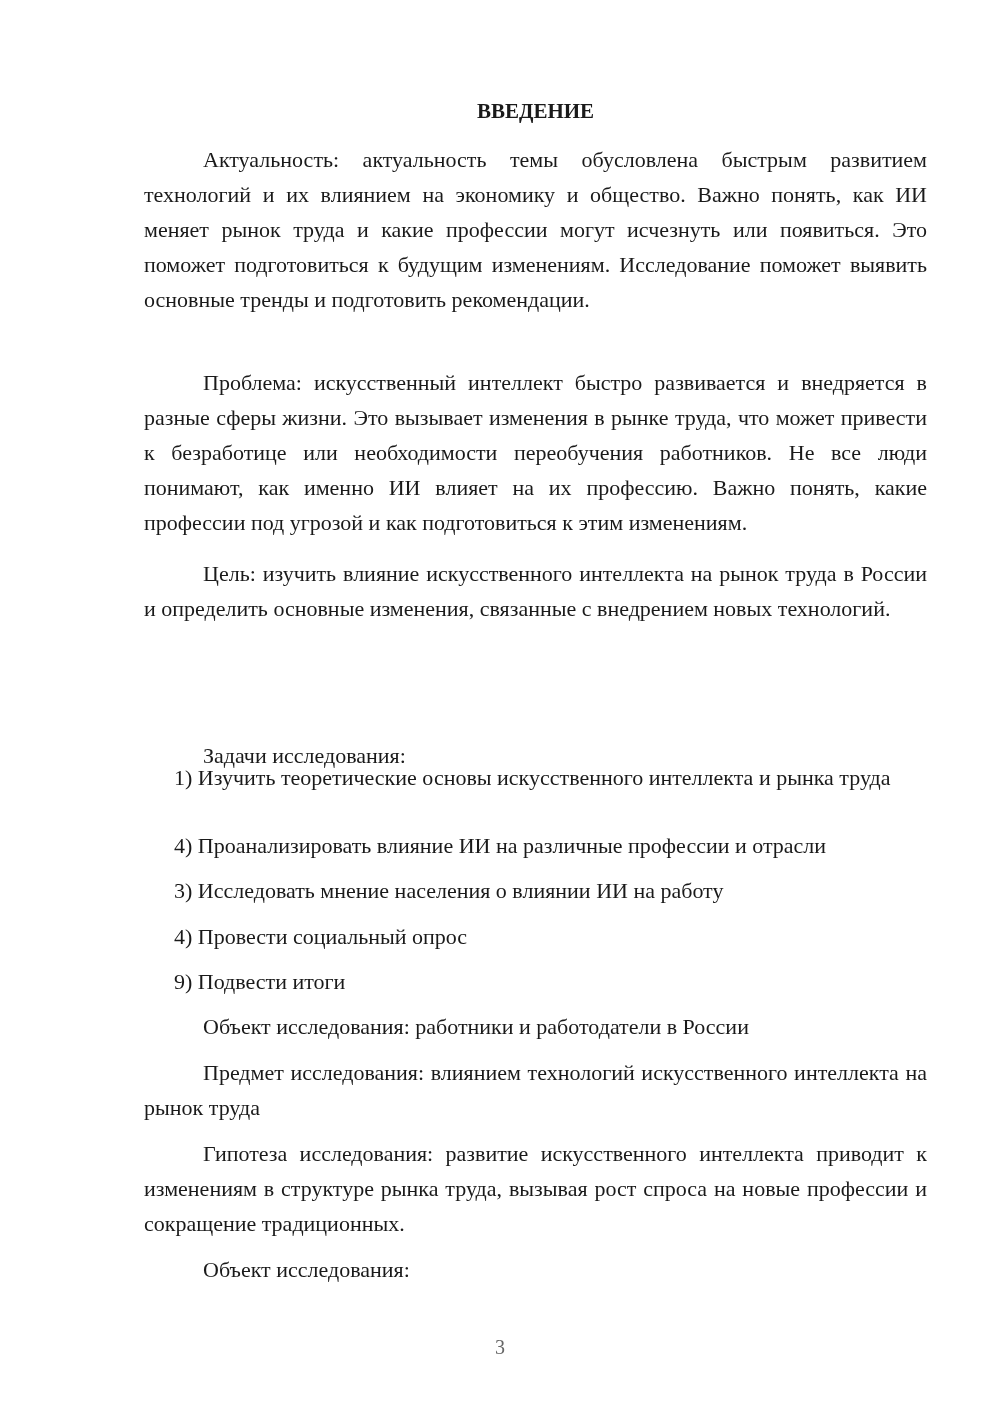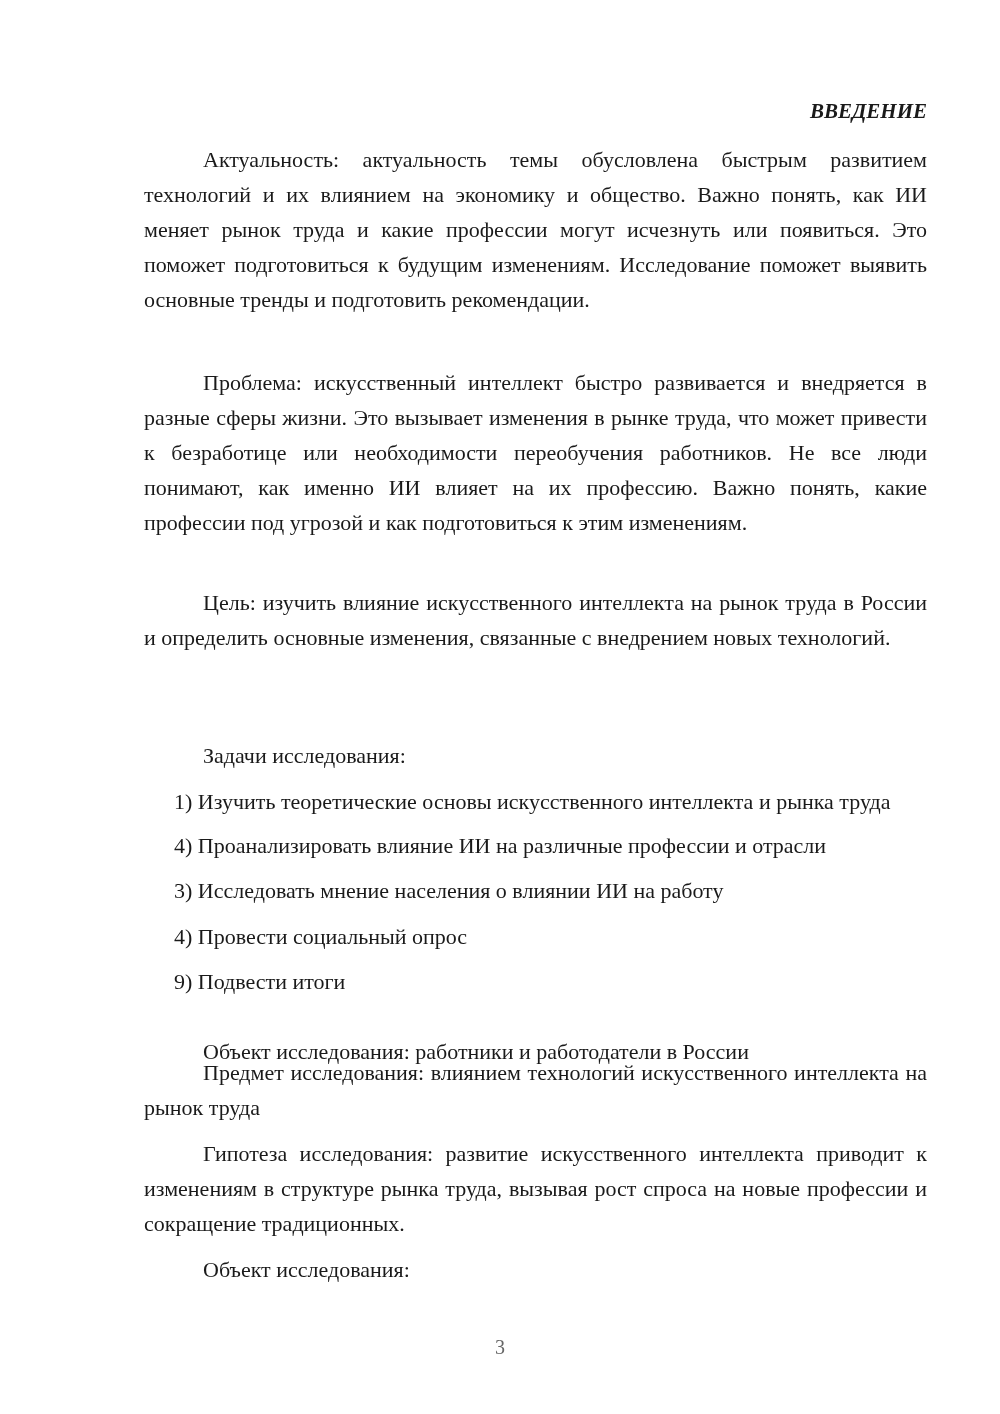--- a/index.html
+++ b/index.html
@@ -4,21 +4,21 @@
   <style>
     html, body { margin: 0; padding: 0; background: #ffffff; }
     body { width: 1000px; height: 1414px; position: relative; overflow: hidden; }
     .page {
       position: absolute; left: 144px; top: 0; width: 783px;
       font-family: "Liberation Serif", serif;
       font-size: 22px; color: #1a1a1a;
     }
     .title {
       position: absolute; top: 97px; left: 0; width: 783px;
-      text-align: right; font-weight: bold; font-size: 21px; line-height: 28px; font-style: italic;
+      text-align: center; font-weight: bold; font-size: 21px; line-height: 28px;
     }
     .para {
       position: absolute; left: 0; width: 783px;
       text-align: justify; line-height: 35px; margin: 0;
     }
     .indent { text-indent: 59px; }
     .list-item { text-indent: 30px; }
     .pagenum {
       position: absolute; top: 1336px; left: 0; width: 1000px; text-align: center;
       font-family: "Liberation Serif", serif; font-size: 20px; color: #666666;
@@ -27,31 +27,31 @@
 </head>
 <body>
 
 <div class="page">
   <div class="title">ВВЕДЕНИЕ</div>
 
   <p class="para indent" style="top:142px;">Актуальность: актуальность темы обусловлена быстрым развитием технологий и их влиянием на экономику и общество. Важно понять, как ИИ меняет рынок труда и какие профессии могут исчезнуть или появиться. Это поможет подготовиться к будущим изменениям. Исследование поможет выявить основные тренды и подготовить рекомендации.</p>
 
   <p class="para indent" style="top:365px;">Проблема: искусственный интеллект быстро развивается и внедряется в разные сферы жизни. Это вызывает изменения в рынке труда, что может привести к безработице или необходимости переобучения работников. Не все люди понимают, как именно ИИ влияет на их профессию. Важно понять, какие профессии под угрозой и как подготовиться к этим изменениям.</p>
 
-  <p class="para indent" style="top:585px;">Цель: изучить влияние искусственного интеллекта на рынок труда в России и определить основные изменения, связанные с внедрением новых технологий.</p>
+  <p class="para indent" style="top:556px;">Цель: изучить влияние искусственного интеллекта на рынок труда в России и определить основные изменения, связанные с внедрением новых технологий.</p>
 
   <p class="para indent" style="top:702px;margin-top:36px;">Задачи исследования:</p>
 
-  <p class="para list-item" style="top:784px;">1) Изучить теоретические основы искусственного интеллекта и рынка труда</p>
+  <p class="para list-item" style="top:760px;">1) Изучить теоретические основы искусственного интеллекта и рынка труда</p>
   <p class="para list-item" style="top:828px;">4) Проанализировать влияние ИИ на различные профессии и отрасли</p>
   <p class="para list-item" style="top:873px;">3) Исследовать мнение населения о влиянии ИИ на работу</p>
   <p class="para list-item" style="top:919px;font-family:Liberation Serif, serif;">4) Провести социальный опрос</p>
   <p class="para list-item" style="top:964px;">9) Подвести итоги</p>
 
-  <p class="para indent" style="top:1009px;margin-top:25px;">Объект исследования: работники и работодатели в России</p>
+  <p class="para indent" style="top:1009px;">Объект исследования: работники и работодатели в России</p>
 
   <p class="para indent" style="top:1055px;">Предмет исследования: влиянием технологий искусственного интеллекта на рынок труда</p>
 
   <p class="para indent" style="top:1136px;">Гипотеза исследования: развитие искусственного интеллекта приводит к изменениям в структуре рынка труда, вызывая рост спроса на новые профессии и сокращение традиционных.</p>
 
   <p class="para indent" style="top:1252px;">Объект исследования:</p>
 </div>
 
 <div class="pagenum">3</div>
 

